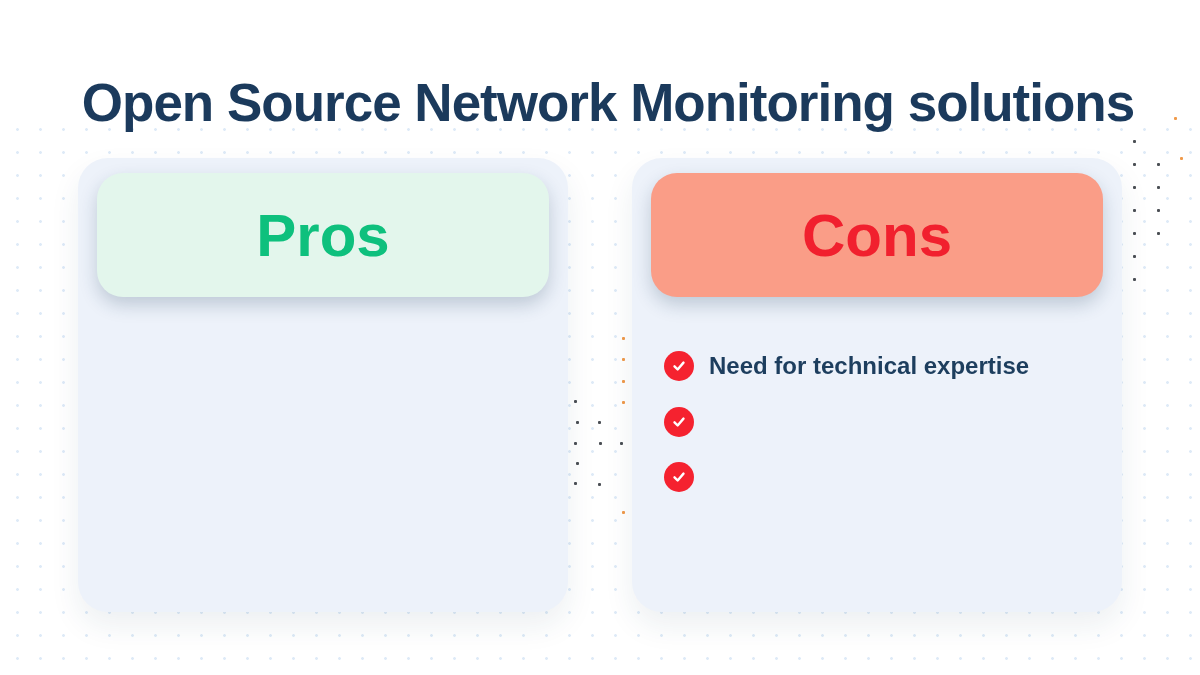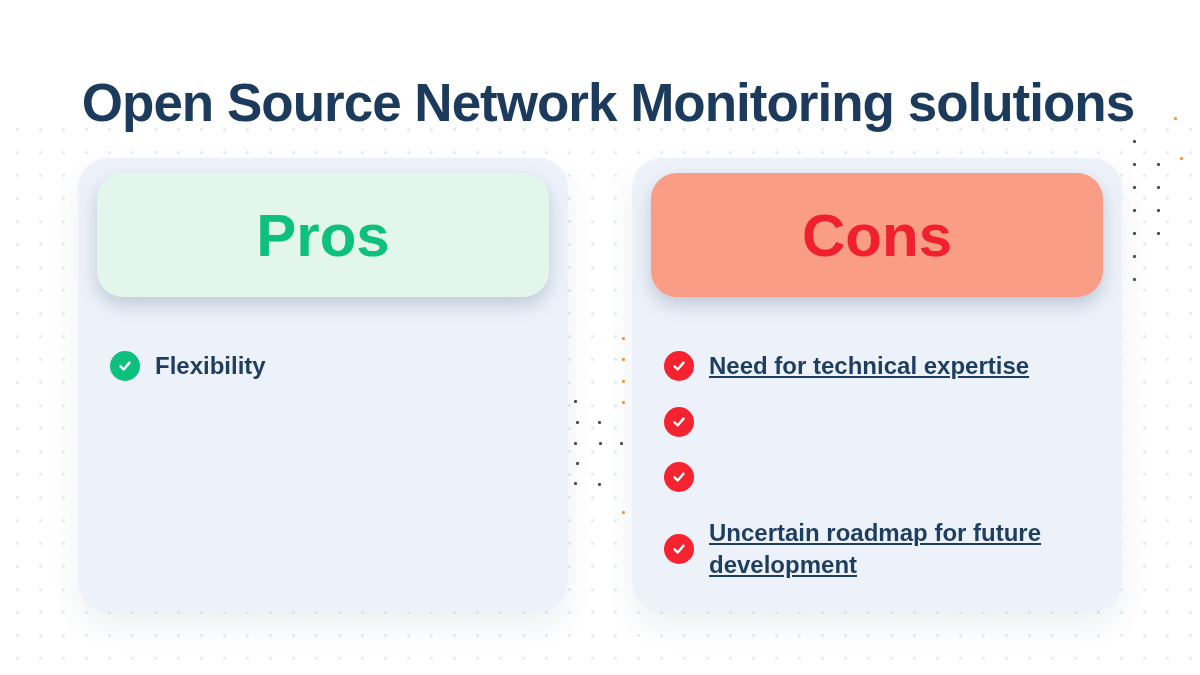--- a/index.html
+++ b/index.html
@@ -54,21 +54,21 @@
     display:flex;flex-direction:column;
   }
   .item{
     display:flex;align-items:center;gap:15px;
     min-height:30px;margin-bottom:25px;
   }
   .item-label{
     font-size:24px;font-weight:bold;line-height:32px;
     color:var(--body-text);
   }
-  .cons-card .item-label{max-width:370px;text-decoration:underline;}
+  .cons-card .item-label{max-width:370px;}
 
   .check{
     flex-shrink:0;width:30px;height:30px;border-radius:50%;
     display:flex;align-items:center;justify-content:center;
   }
   .check svg{width:18px;height:18px;display:block;}
   .pros-card .check{background:var(--pros-accent);}
   .cons-card .check{background:var(--cons-check);}
 </style>
 </head>
@@ -105,28 +105,20 @@
     <div class="accent-dot o" style="left: 1180px; top: 157px;"></div>
   </div>
 
 <h1 class="main-title">Open Source Network Monitoring solutions</h1>
 
 <div class="card pros-card">
   <div class="pill">
     <span>Pros</span>
   </div>
   <div class="items">
-    <div class="item">
-      <span class="check">
-          <svg viewBox="0 0 24 24">
-            <path d="M6 12.5l4.2 4.2L18 7.5" stroke="#fff" stroke-width="3.2" fill="none" stroke-linecap="round" stroke-linejoin="round"></path>
-          </svg>
-        </span>
-      <span class="item-label">Flexibility</span>
-    </div>
   </div>
 </div>
 
 <div class="card cons-card">
   <div class="pill">
     <span>Cons</span>
   </div>
   <div class="items">
     <div class="item">
       <span class="check">
@@ -143,22 +135,14 @@
           </svg>
         </span>
     </div>
     <div class="item">
       <span class="check">
           <svg viewBox="0 0 24 24">
             <path d="M6 12.5l4.2 4.2L18 7.5" stroke="#fff" stroke-width="3.2" fill="none" stroke-linecap="round" stroke-linejoin="round"></path>
           </svg>
         </span>
     </div>
-    <div class="item">
-      <span class="check">
-          <svg viewBox="0 0 24 24">
-            <path d="M6 12.5l4.2 4.2L18 7.5" stroke="#fff" stroke-width="3.2" fill="none" stroke-linecap="round" stroke-linejoin="round"></path>
-          </svg>
-        </span>
-      <span class="item-label">Uncertain roadmap for future development</span>
-    </div>
   </div>
 </div>
 
 </body></html>

